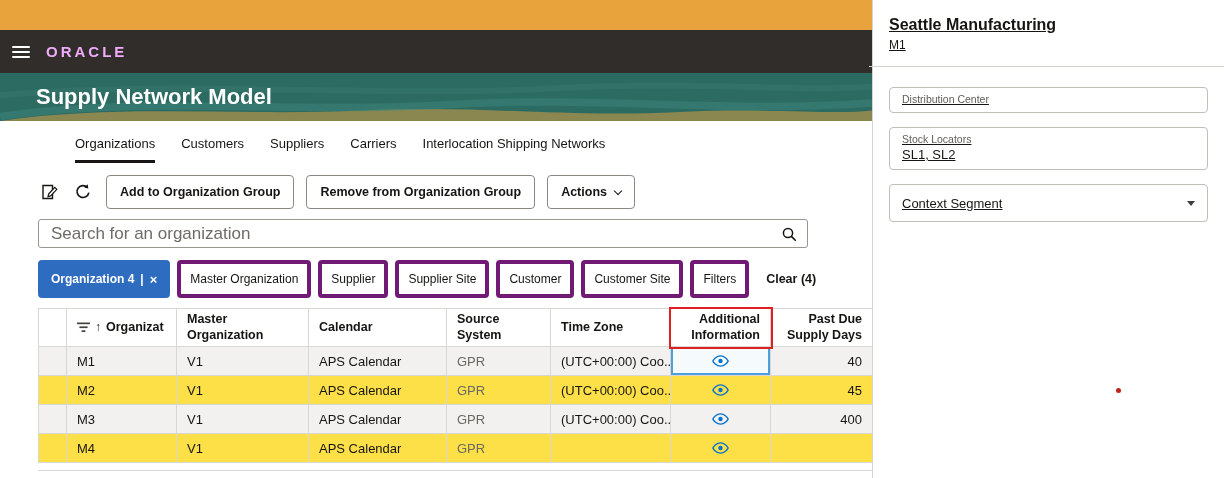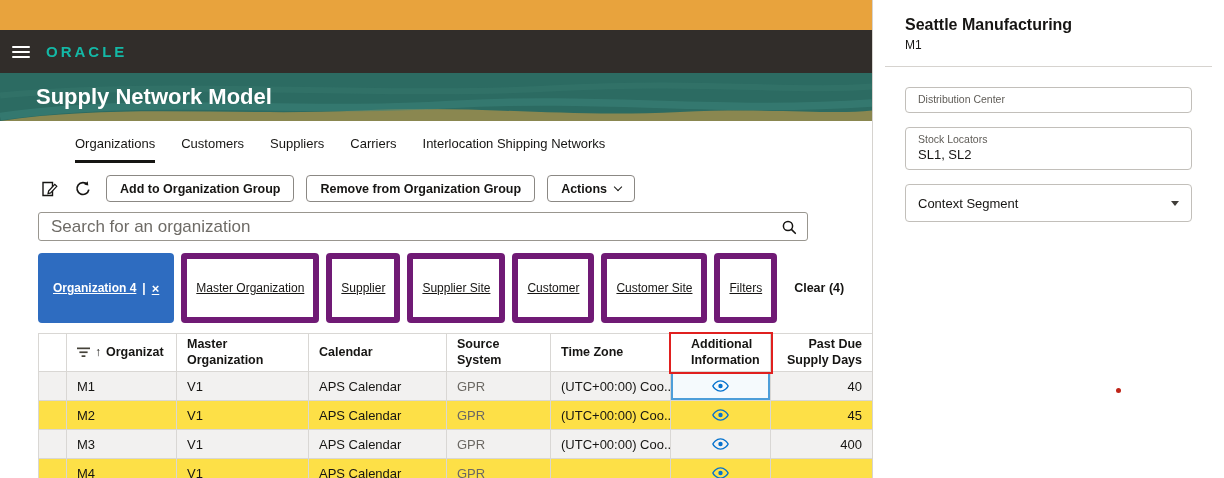--- a/index.html
+++ b/index.html
@@ -5,79 +5,79 @@
   * { box-sizing: border-box; }
   body { margin: 0; font-family: "Liberation Sans", sans-serif; color: #161513; }
   .app { width: 1224px; height: 478px; display: flex; background: #fff; overflow: hidden; }
 
   
   .main { width: 872px; flex: 0 0 872px; position: relative; background: #fff; }
   .topbar { height: 30px; background: #E8A33D; }
   .appbar { height: 43px; background: #312D2A; display: flex; align-items: center; padding-left: 12px; }
   .burger { width: 18px; display: flex; flex-direction: column; gap: 3px; cursor: pointer; }
   .burger span { height: 2px; background: #fff; border-radius: 1px; }
-  .brand { color: #14b8a6; font-weight: bold; font-size: 15px; letter-spacing: 3px; margin-left: 16px; }
+  .brand { color: #f0abfc; font-weight: bold; font-size: 15px; letter-spacing: 3px; margin-left: 16px; }
 
   .banner { height: 48px; background: #2C6B62; position: relative; overflow: hidden; }
   .banner h1 { position: absolute; left: 36px; top: 50%; transform: translateY(-50%); margin: 0;
                color: #fff; font-size: 22px; font-weight: bold; z-index: 2; }
   .pattern { position: absolute; inset: 0; width: 100%; height: 100%; z-index: 1; }
 
   
   .tabs { display: flex; gap: 26px; padding: 15px 0 0 75px; }
   .tab { font-size: 13px; color: #161513; padding-bottom: 9px; cursor: pointer; border-bottom: 3px solid transparent; }
   .tab.active { font-weight: normal; border-bottom-color: #161513; }
 
   
   .toolbar { display: flex; align-items: center; gap: 12px; margin: 12px 0 0 38px; }
   .iconbtn { width: 22px; height: 22px; display: flex; align-items: center; justify-content: center;
              background: none; border: none; padding: 0; cursor: pointer; }
-  .btn { height: 27px; padding: 0 13px; border: 1px solid #8b8884; border-radius: 4px; background: #fff;
+  .btn { height: 34px; padding: 0 13px; border: 1px solid #8b8884; border-radius: 4px; background: #fff;
          font-family: inherit; font-size: 12.5px; font-weight: bold; color: #161513;
          display: flex; align-items: center; gap: 8px; cursor: pointer; }
   .chev { width: 6px; height: 6px; border-right: 1.8px solid #161513; border-bottom: 1.8px solid #161513;
           transform: rotate(45deg); display: inline-block; margin-top: -3px; }
 
   
   .searchwrap { margin: 10px 0 0 38px; width: 770px; height: 29px; border: 1px solid #99968f;
                 border-radius: 3px; display: flex; align-items: center; padding: 0 10px; background: #fff; }
   .searchwrap input { flex: 1; border: none; outline: none; font-size: 17px; font-family: inherit;
                       color: #161513; background: transparent; }
   .searchwrap input::placeholder { color: #6e6b66; }
 
   
   .chiprow { display: flex; align-items: center; gap: 7px; margin: 12px 0 0 38px; }
-  .chip { border: 6px solid #701a75; border-radius: 4px; padding: 22px 9px; font-size: 12px;
-          color: #161513; background: #fff; cursor: pointer; white-space: nowrap; text-decoration: underline; }
+  .chip { border: 4px solid #701a75; border-radius: 4px; padding: 8px 9px; font-size: 12px;
+          color: #161513; background: #fff; cursor: pointer; white-space: nowrap; }
   .chip.active { background: #2E6CC0; border-color: #2E6CC0; color: #fff; font-weight: bold;
                  display: flex; align-items: center; gap: 6px; }
   .chip.active .x { font-size: 13px; cursor: pointer; line-height: 1; }
   .clear { margin-left: 10px; font-size: 12.5px; font-weight: bold; color: #161513; cursor: pointer; }
 
   
   .grid { margin: 10px 0 0 38px; border-collapse: collapse; table-layout: fixed; width: 834px; }
   .grid th, .grid td { border: 1px solid #d9d7d4; }
   .grid th { font-size: 12.5px; font-weight: bold; color: #161513; text-align: left;
              padding: 3px 10px; height: 38px; vertical-align: middle; line-height: 1.25; background: #fff; }
   .grid td { font-size: 13px; color: #161513; padding: 0 10px; height: 29px; background: #fde047;
              white-space: nowrap; overflow: hidden; }
   tr.shaded td { background: #f2f1f0; }
   td.src { color: #6b6863; }
   th.num, td.num { text-align: right; }
-  th.center { text-align: left; padding-left: 20px; }
+  th.center { text-align: right; padding-left: 20px; }
   th.hl { outline: 2px solid #E0201F; outline-offset: 0; }
   .orghead { display: flex; align-items: center; gap: 5px; white-space: nowrap; overflow: hidden; }
   .sortarrow { font-size: 12px; color: #161513; }
   .eyecell { text-align: center; }
   .eyecell.focused { box-shadow: inset 0 0 0 2px #4D9ED9; background: #f5fafd; }
   .eyebtn { background: none; border: none; padding: 2px 4px 0; cursor: pointer; }
   .table-bottom { width: 834px; margin: 7px 0 0 38px; border-top: 1px solid #d9d7d4; }
 
   
-  .panel { flex: 1; border-left: 1px solid #d6d3cf; padding: 14px 32px; position: relative; background: #fff; }
+  .panel { flex: 1; border-left: 1px solid #d6d3cf; padding: 14px 16px; position: relative; background: #fff; text-decoration: underline; }
   .panel h2 { margin: 2px 0 4px; font-size: 16px; color: #161513; }
   .panel .sub { font-size: 12px; color: #161513; }
   .pdivider { border: none; border-top: 1px solid #d6d3cf; margin: 14px -20px 20px; }
   .fieldbox { border: 1px solid #c2bfba; border-radius: 4px; padding: 5px 12px 7px; margin-bottom: 14px; background: #fff; }
   .fieldbox .lbl { font-size: 10.5px; color: #5f5c57; }
   .fieldbox .val { font-size: 13px; color: #161513; margin-top: 2px; }
   .dropdown { border: 1px solid #c2bfba; border-radius: 4px; height: 38px; display: flex; align-items: center;
               justify-content: space-between; padding: 0 12px; font-size: 13px; color: #161513; cursor: pointer; background: #fff; }
   .caret { width: 0; height: 0; border-left: 4.5px solid transparent; border-right: 4.5px solid transparent;
            border-top: 5.5px solid #403d39; }

